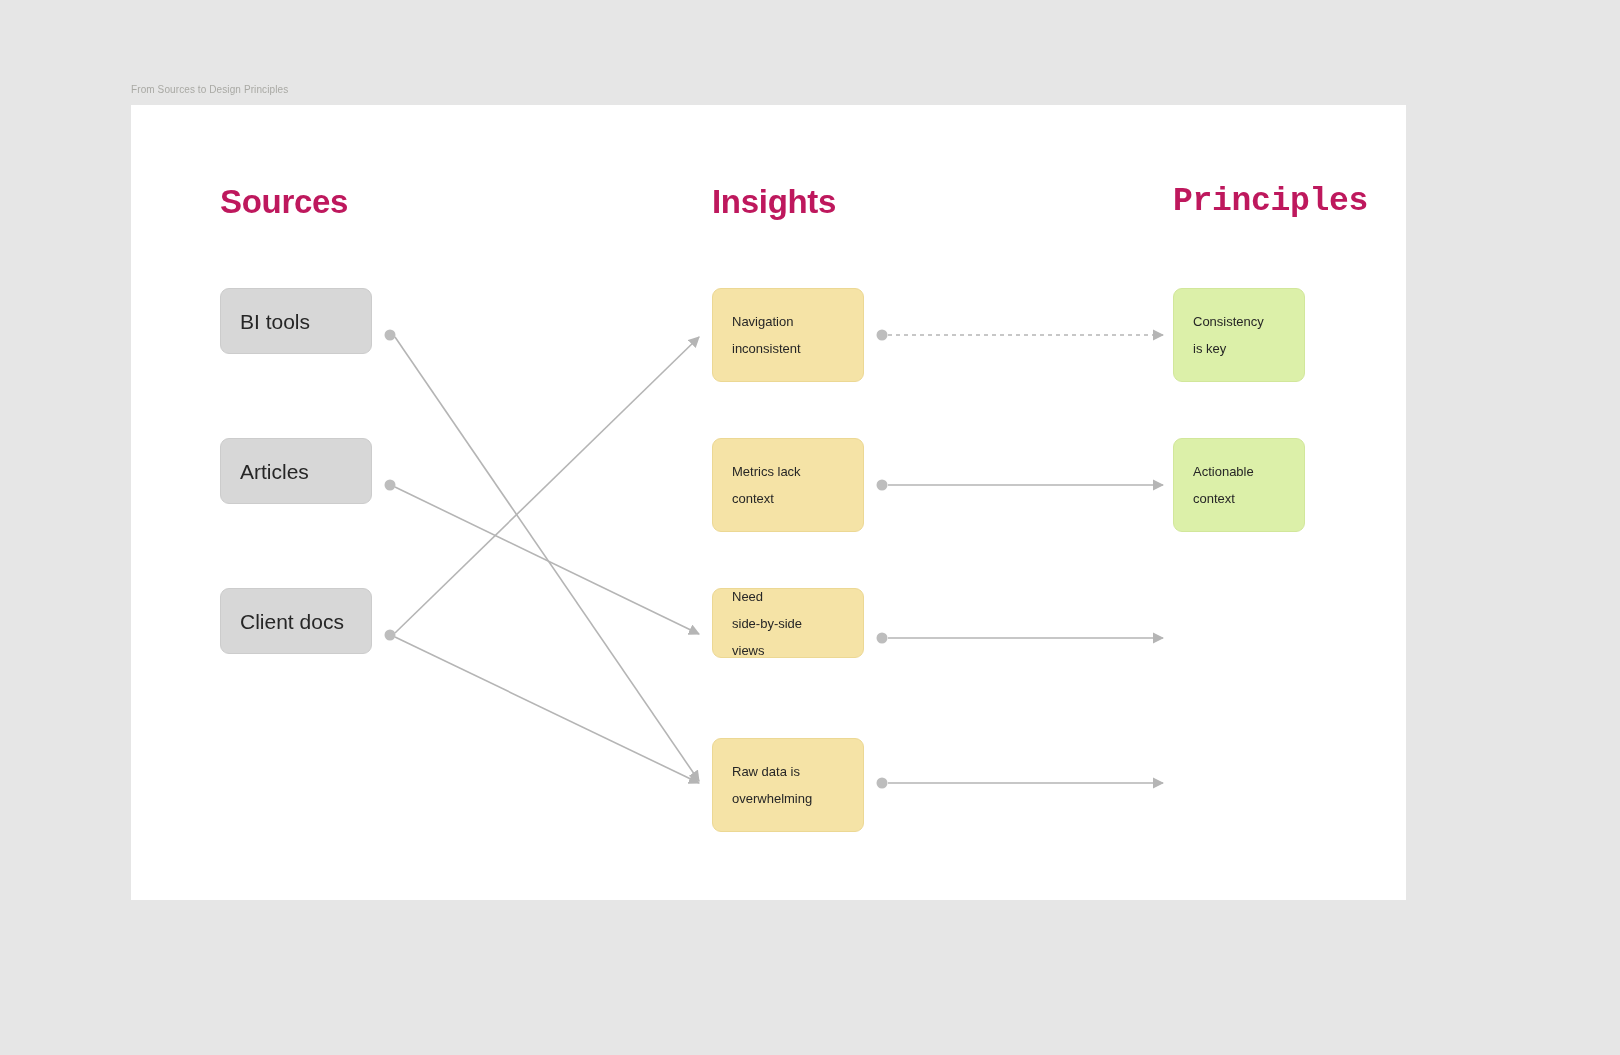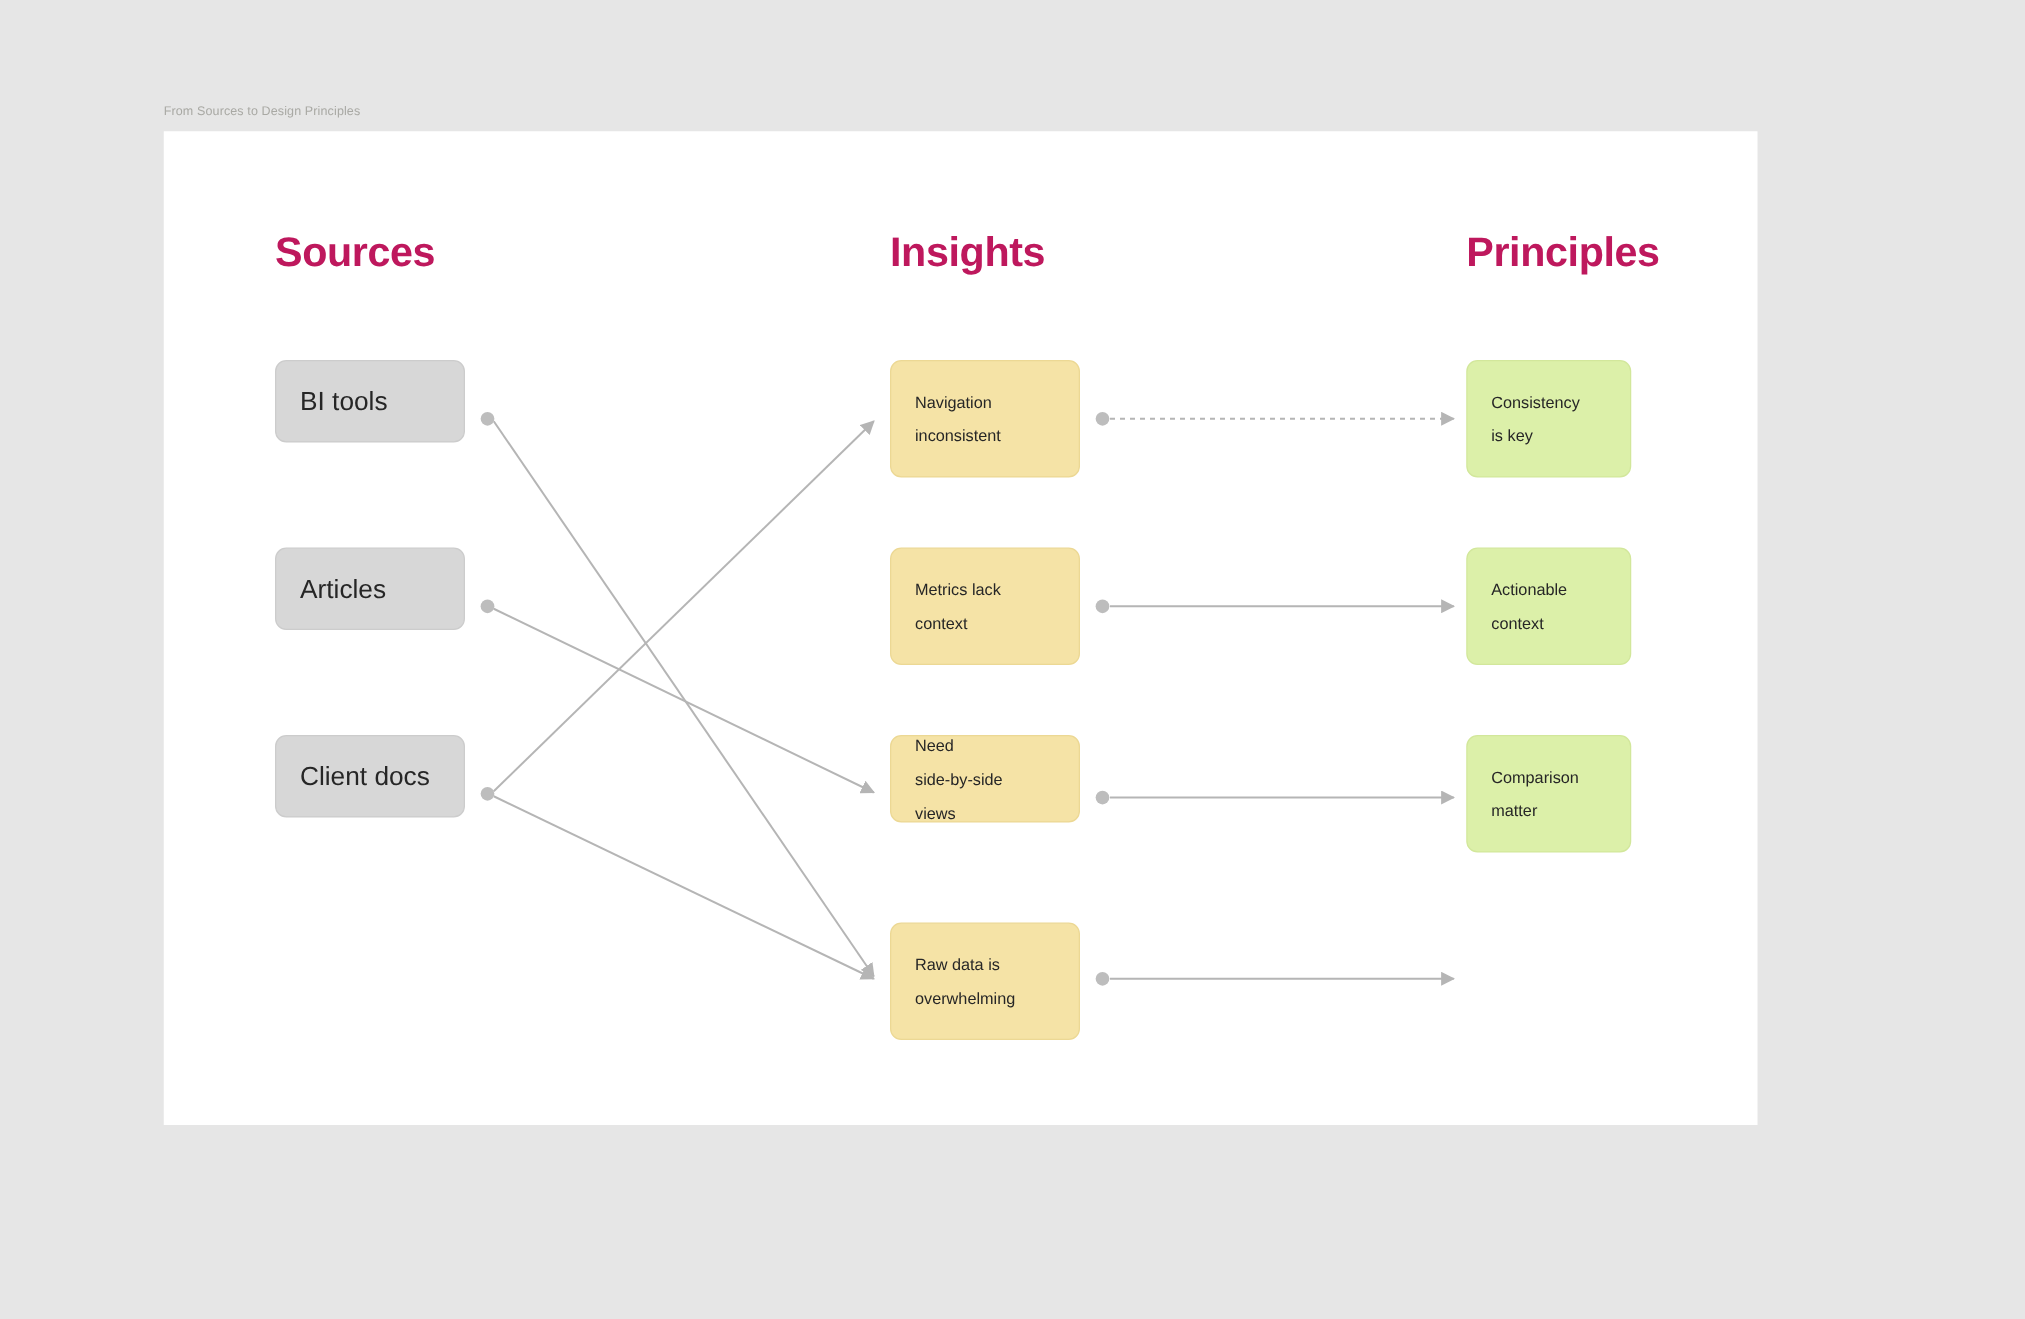--- a/index.html
+++ b/index.html
@@ -46,21 +46,21 @@
   .col-header {
     position: absolute;
     font-size: 33px;
     font-weight: bold;
     color: #be185d;
     letter-spacing: -0.3px;
     white-space: nowrap;
   }
   .col-header.c0 { left: 89px;  top: 78px; }
   .col-header.c1 { left: 581px; top: 78px; }
-  .col-header.c2 { left: 1042px; top: 78px; }
+  .col-header.c2 { left: 1042px; top: 78px; font-family: Liberation Mono, monospace; }
 
   .node {
     position: absolute;
     box-sizing: border-box;
     border-radius: 9px;
     display: flex;
     align-items: center;
     padding-left: 19px;
     padding-right: 12px;
   }
@@ -183,18 +183,14 @@
   </div>
 
   <div class="node principle cx2 r0">
     <span class="node-label">Consistency
 is key</span>
   </div>
   <div class="node principle cx2 r1">
     <span class="node-label">Actionable
 context</span>
   </div>
-  <div class="node principle cx2 r2">
-    <span class="node-label">Comparison
-matter</span>
-  </div>
 
 </div>
 
 </body></html>

